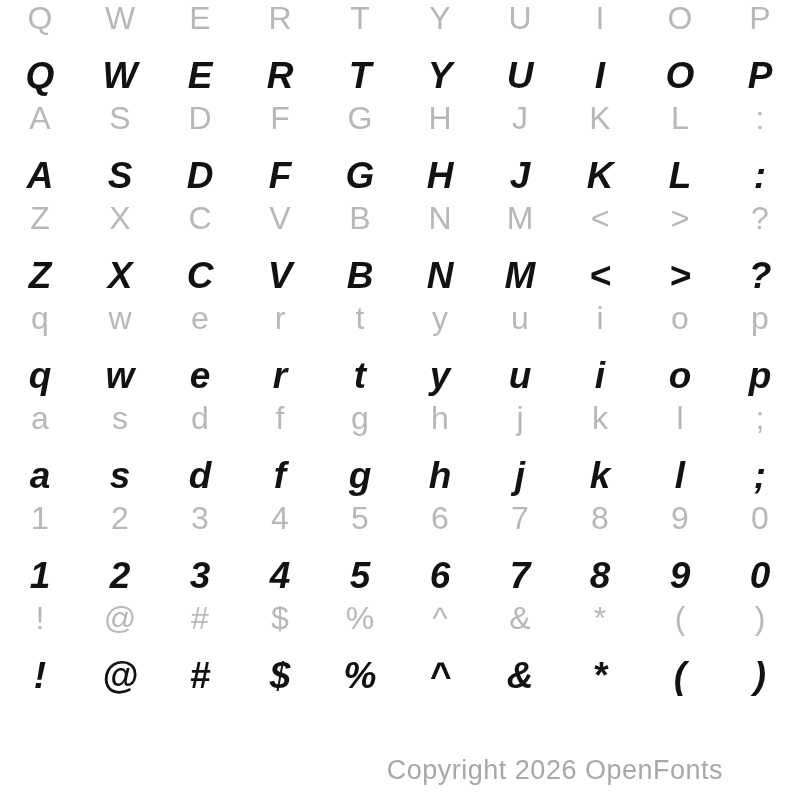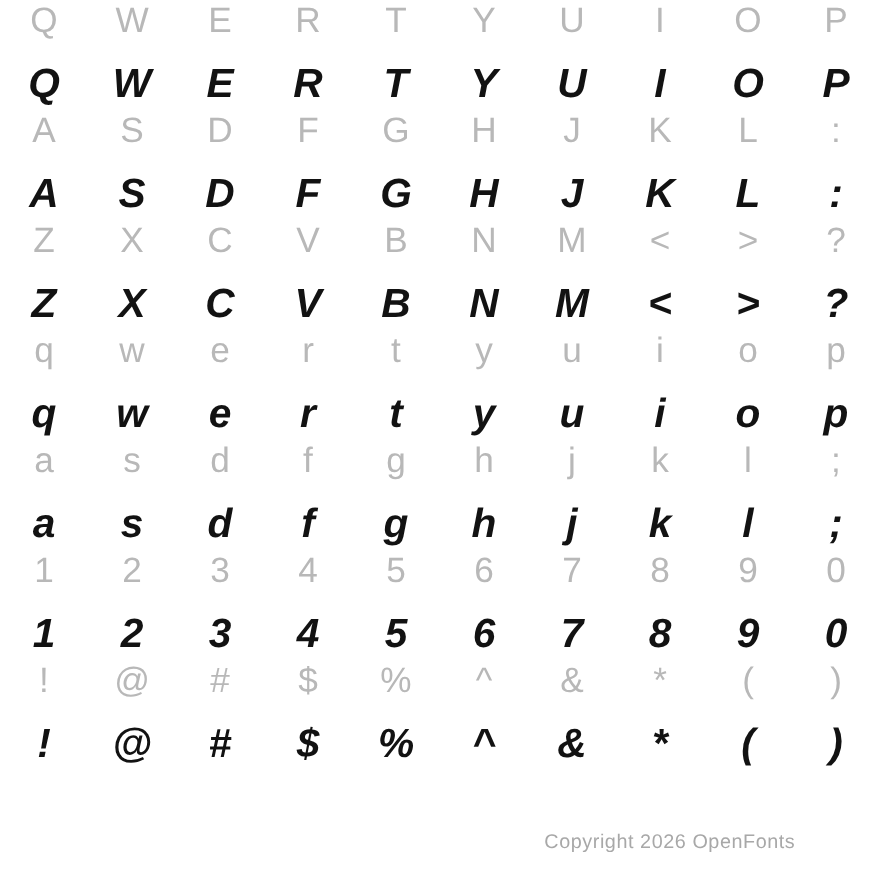--- a/index.html
+++ b/index.html
@@ -39,21 +39,21 @@
     color: var(--ink, #121212);
   }
   .char-cell {
     line-height: 1;
     white-space: pre;
   }
   .copyright {
     position: absolute;
     top: 755px;
     right: 77px;
-    font-size: 18px;
+    font-size: 27px;
     font-weight: 400;
     letter-spacing: 0.5px;
     color: var(--copy, #a8a8a8);
   }
 </style>
 </head>
 <body>
 
 <div class="stage" style="--bg: #ffffff; --guide: #b8b8b8; --ink: #121212; --copy: #a8a8a8;">
   <div id="character-grid">

